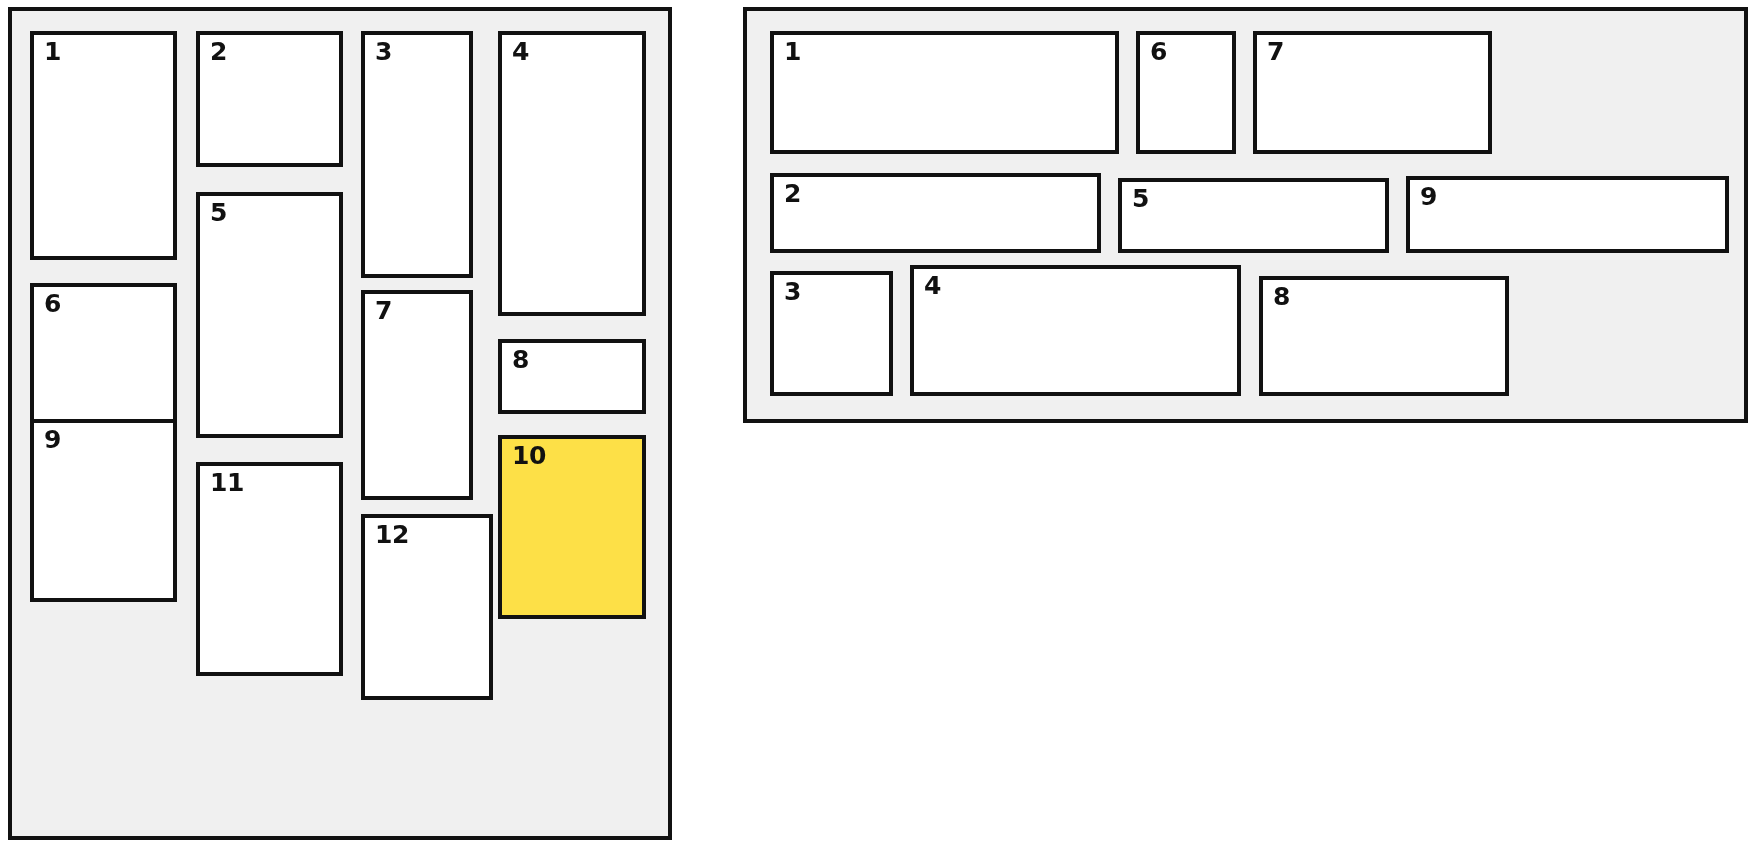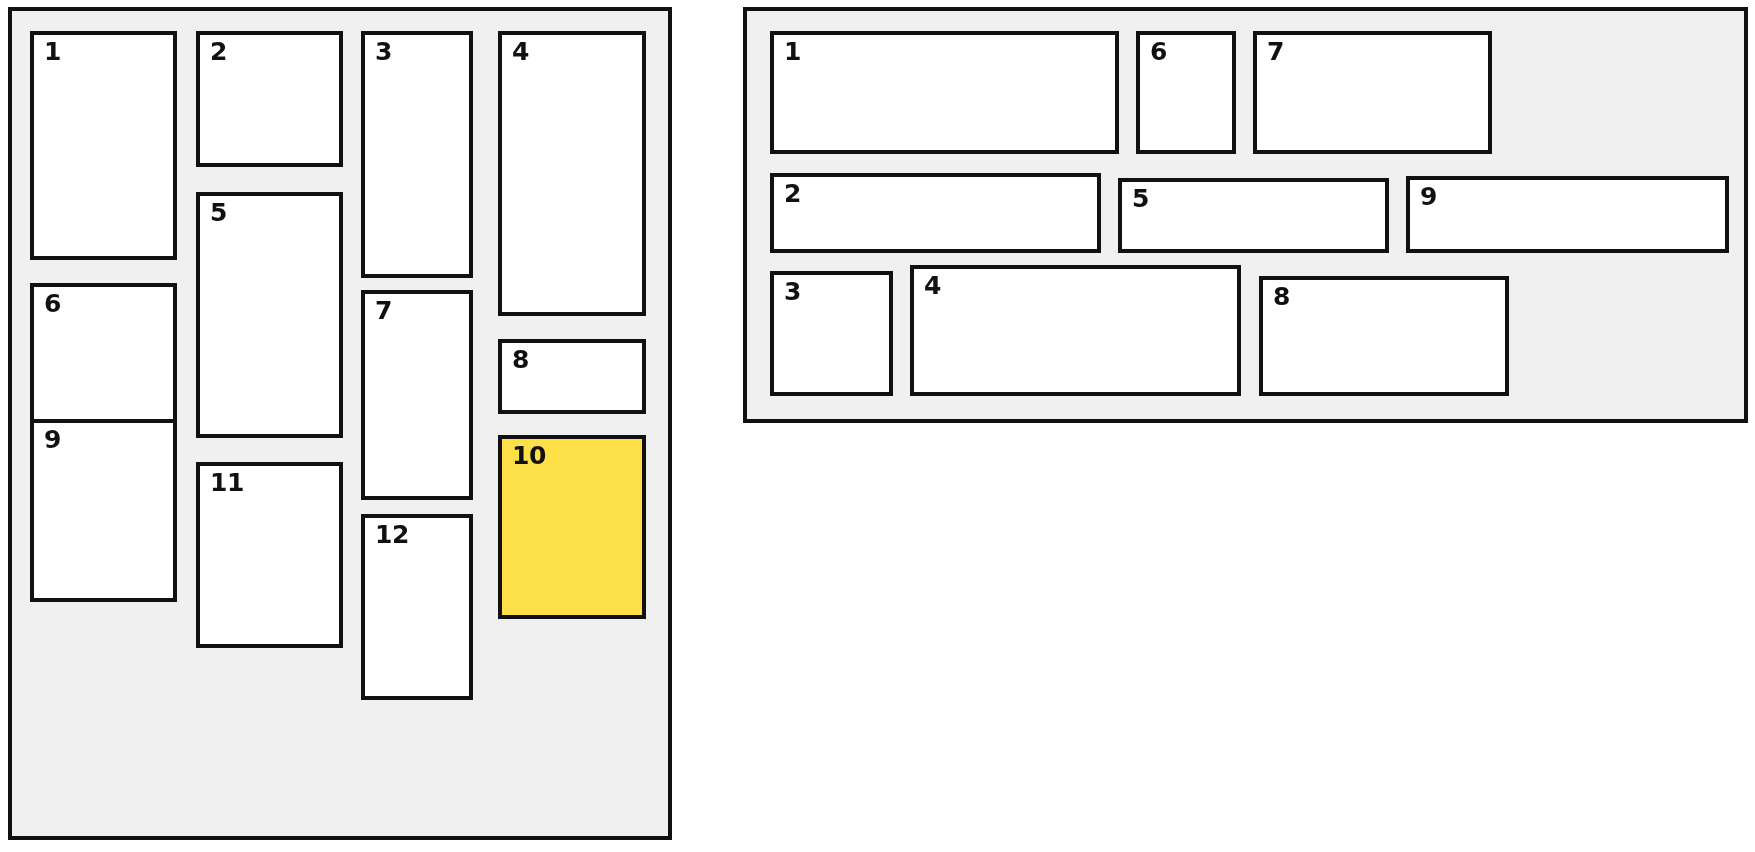--- a/index.html
+++ b/index.html
@@ -72,24 +72,24 @@
       </div>
       <div class="cell" style="left: 486px; top: 328px; width: 148px; height: 75px; background: rgb(255, 255, 255); border-color: rgb(17, 17, 17); border-width: 4px;">
         <span class="cell-label">8</span>
       </div>
       <div class="cell" style="left: 18px; top: 408px; width: 147px; height: 183px; background: rgb(255, 255, 255); border-color: rgb(17, 17, 17); border-width: 4px;">
         <span class="cell-label">9</span>
       </div>
       <div class="cell" style="left: 486px; top: 424px; width: 148px; height: 184px; background: #fde047; border-color: rgb(17, 17, 17); border-width: 4px;">
         <span class="cell-label">10</span>
       </div>
-      <div class="cell" style="left: 184px; top: 451px; width: 147px; height: 186px; background: rgb(255, 255, 255); border-color: rgb(17, 17, 17); border-width: 4px;">
+      <div class="cell" style="left: 184px; top: 451px; width: 147px; height: 214px; background: rgb(255, 255, 255); border-color: rgb(17, 17, 17); border-width: 4px;">
         <span class="cell-label">11</span>
       </div>
-      <div class="cell" style="left: 349px; top: 503px; width: 112px; height: 186px; background: rgb(255, 255, 255); border-color: rgb(17, 17, 17); border-width: 4px;">
+      <div class="cell" style="left: 349px; top: 503px; width: 132px; height: 186px; background: rgb(255, 255, 255); border-color: rgb(17, 17, 17); border-width: 4px;">
         <span class="cell-label">12</span>
       </div>
     </div>
     <div class="panel" style="left: 743px; top: 7px; width: 1005px; height: 416px; background: rgb(240, 240, 240); border-color: rgb(17, 17, 17); border-width: 4px;">
       <div class="cell" style="left: 23px; top: 20px; width: 349px; height: 123px; background: rgb(255, 255, 255); border-color: rgb(17, 17, 17); border-width: 4px;">
         <span class="cell-label">1</span>
       </div>
       <div class="cell" style="left: 389px; top: 20px; width: 100px; height: 123px; background: rgb(255, 255, 255); border-color: rgb(17, 17, 17); border-width: 4px;">
         <span class="cell-label">6</span>
       </div>

